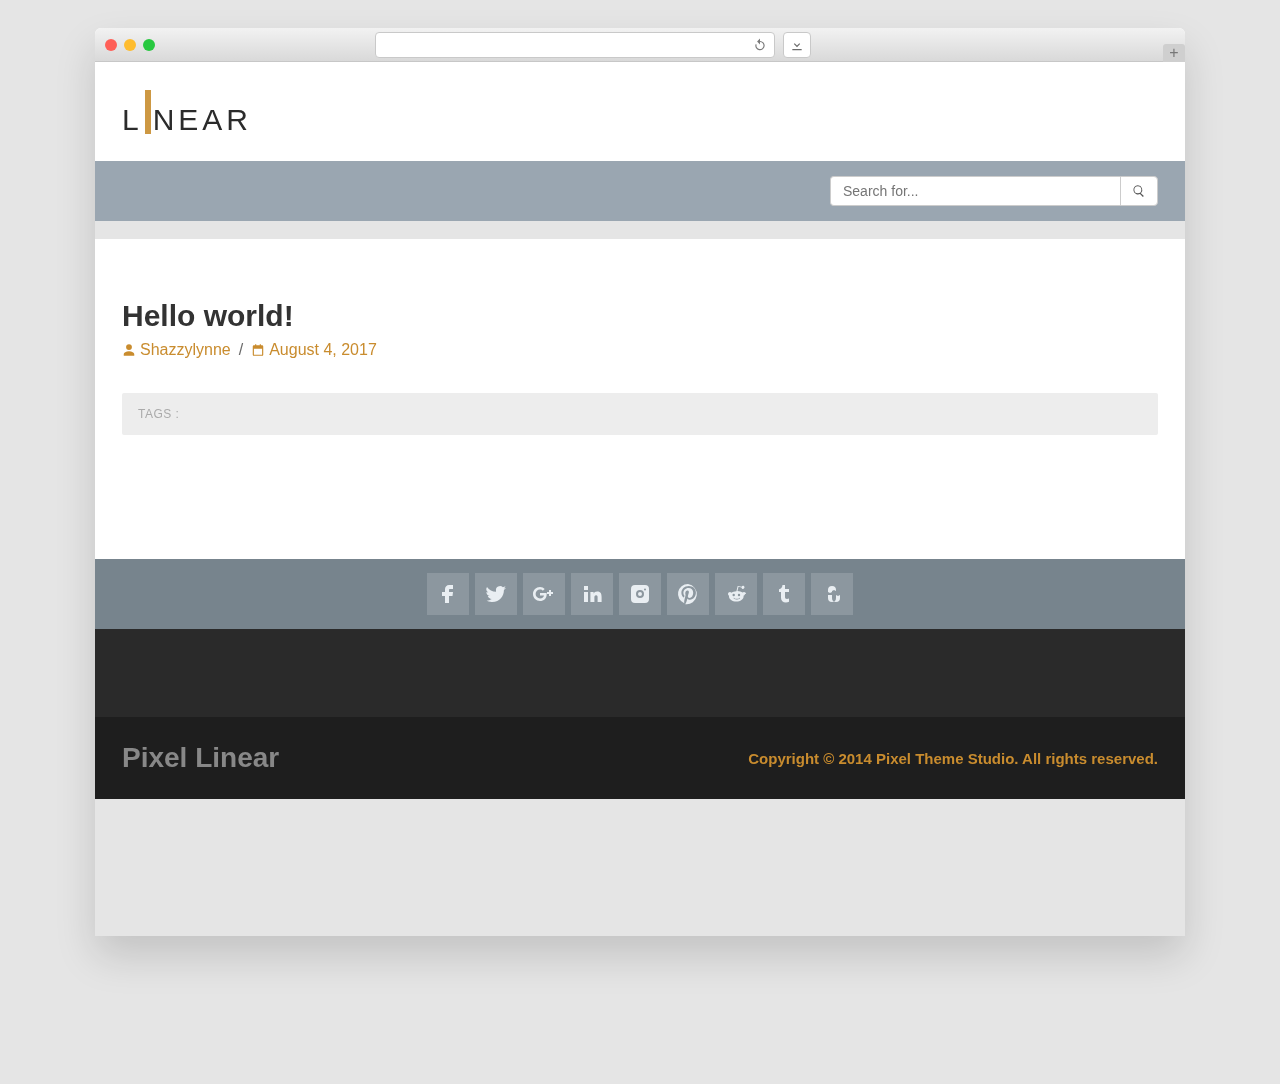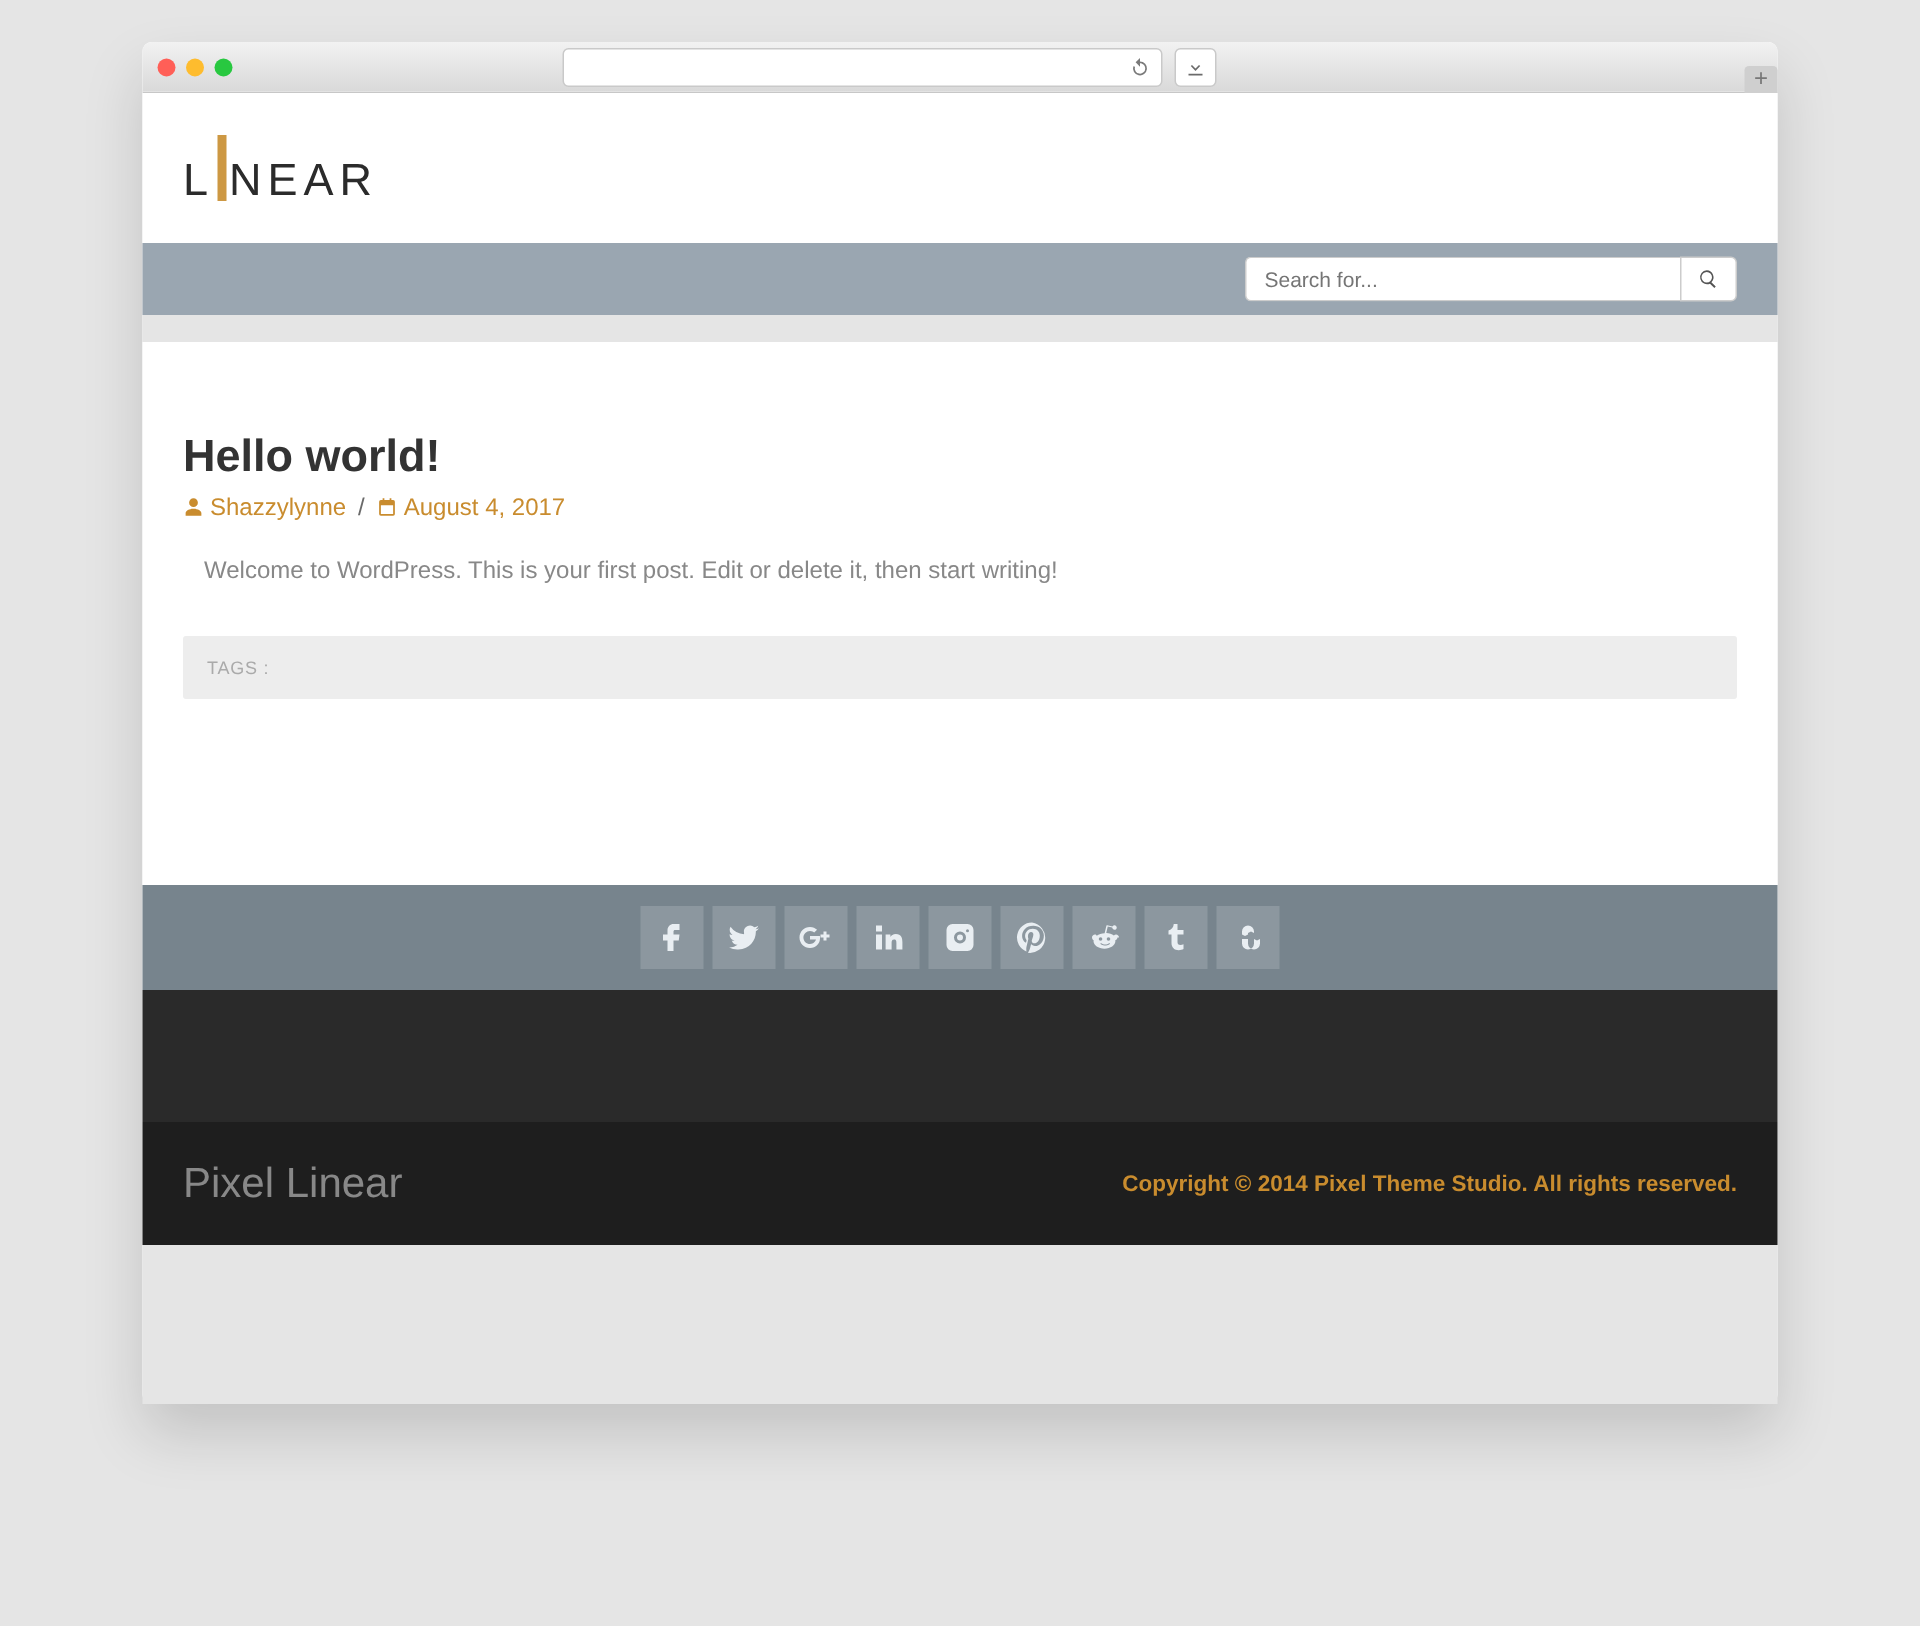--- a/index.html
+++ b/index.html
@@ -23,21 +23,21 @@
     .new-tab { position: absolute; right: 0; top: 16px; width: 22px; height: 18px; background: #cfcfcf; display: flex; align-items: center; justify-content: center; color: #777; font-size: 16px; border-top-left-radius: 3px; border-top-right-radius: 3px; }
 
     
     .page { height: 874px; background: #e5e5e5; display: flex; flex-direction: column; }
     .header { background: #fff; padding: 24px 27px 24px 27px; }
     .logo { display: flex; align-items: baseline; font-size: 30px; font-weight: 400; letter-spacing: 4px; color: #2b2b2b; font-family: Arial, sans-serif; }
     .logo .l1 { }
     .logo .bar { display: inline-block; width: 6px; height: 44px; background: #cd9843; margin: 0 2px -8px 2px; position: relative; top: 4px; }
     .logo .l2 { }
 
-    .navbar { background: #9aa6b1; height: 48px; display: flex; align-items: center; justify-content: flex-end; padding: 0 27px; }
+    .navbar { background: #9aa6b1; height: 60px; display: flex; align-items: center; justify-content: flex-end; padding: 0 27px; }
     .search-group { display: flex; }
     .search-input { width: 290px; height: 30px; border: 1px solid #ccc; border-right: none; border-radius: 4px 0 0 4px; padding: 0 12px; font-size: 14px; color: #555; outline: none; }
     .search-button { width: 38px; height: 30px; border: 1px solid #ccc; border-left: 1px solid #ccc; border-radius: 0 4px 4px 0; background: #fff; display: flex; align-items: center; justify-content: center; color: #555; cursor: pointer; }
 
     .content { background: #fff; padding: 60px 27px 36px 27px; flex: 0 0 auto; margin-top: 18px; }
     .post-title { font-size: 30px; font-weight: 700; color: #333; }
     .post-meta { margin-top: 8px; font-size: 16px; color: #c98c2e; display: flex; align-items: flex-start; gap: 4px; }
     .post-meta a { color: #c98c2e; text-decoration: none; }
     .meta-sep { color: #6a6a6a; margin: 0 4px; }
     .meta-icon { color: #c98c2e; }
@@ -46,21 +46,21 @@
 
     .gap-below-content { background: #fff; height: 88px; }
 
     .social-bar { background: #77848d; padding: 14px 0; display: flex; justify-content: center; gap: 6px; }
     .social-btn { width: 42px; height: 42px; background: #8c979f; display: flex; align-items: center; justify-content: center; color: #e9eef2; }
     .social-btn svg { width: 24px; height: 24px; fill: #e9eef2; }
 
     .dark-spacer { background: #2a2a2a; height: 88px; }
 
     .footer { background: #1e1e1e; height: 82px; display: flex; align-items: center; justify-content: space-between; padding: 0 27px; }
-    .footer-brand { color: #888; font-size: 28px; font-weight: 400; }
+    .footer-brand { color: #888; font-size: 28px; font-weight: 700; }
     .footer-copy { color: #c98c2e; font-size: 15px; font-weight: bold; }
 
     
     .icon { width: 14px; height: 14px; display: inline-block; vertical-align: -2px; }
     .icon svg { width: 100%; height: 100%; fill: currentColor; }
   </style>
 </head>
 <body>
 
 <div class="viewport">
@@ -116,21 +116,20 @@
           <span class="meta-icon"><span class="icon"><svg viewBox="0 0 24 24">
                   <path d="M12 12a5 5 0 100-10 5 5 0 000 10zm0 2c-5 0-9 2.5-9 5v3h18v-3c0-2.5-4-5-9-5z"></path>
                 </svg></span></span>
           <a href="#">Shazzylynne</a>
           <span class="meta-sep">/</span>
           <span class="meta-icon"><span class="icon"><svg viewBox="0 0 24 24">
                   <path d="M7 2v2H5a2 2 0 00-2 2v14a2 2 0 002 2h14a2 2 0 002-2V6a2 2 0 00-2-2h-2V2h-2v2H9V2H7zm-2 8h14v10H5V10z"></path>
                 </svg></span></span>
           <a href="#">August 4, 2017</a>
         </div>
-        <div class="post-body">Welcome to WordPress. This is your first post. Edit or delete it, then start writing!</div>
         <div class="tags-box">TAGS :</div>
       </div>
 
       <div class="gap-below-content"></div>
 
       <div class="social-bar">
         <a class="social-btn">
             <svg viewBox="0 0 24 24">
               <path d="M13 3h4v4h-3c-.6 0-1 .4-1 1v2h4l-.5 4H13v7h-4v-7H6v-4h3V7c0-2.2 1.8-4 4-4z"></path>
             </svg>

